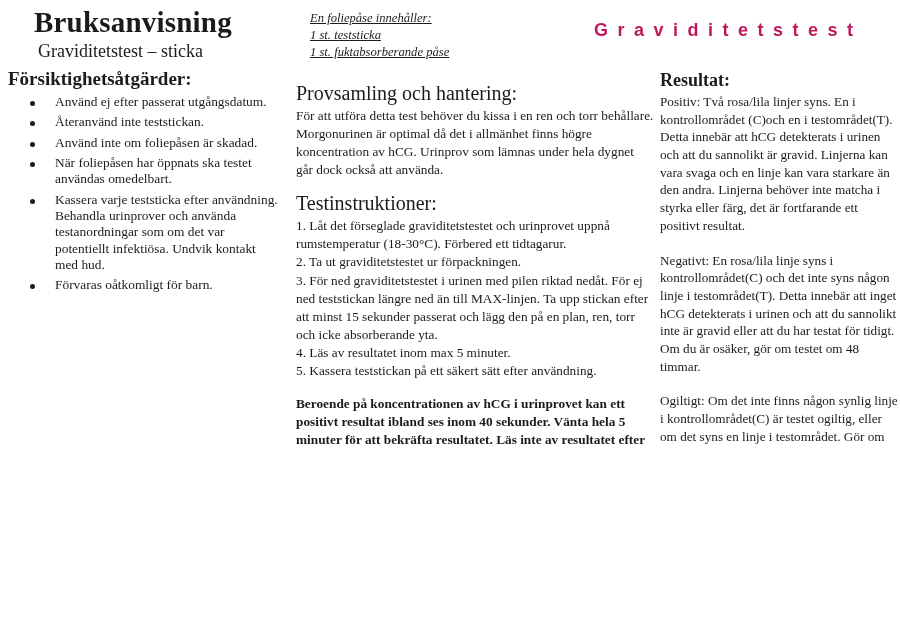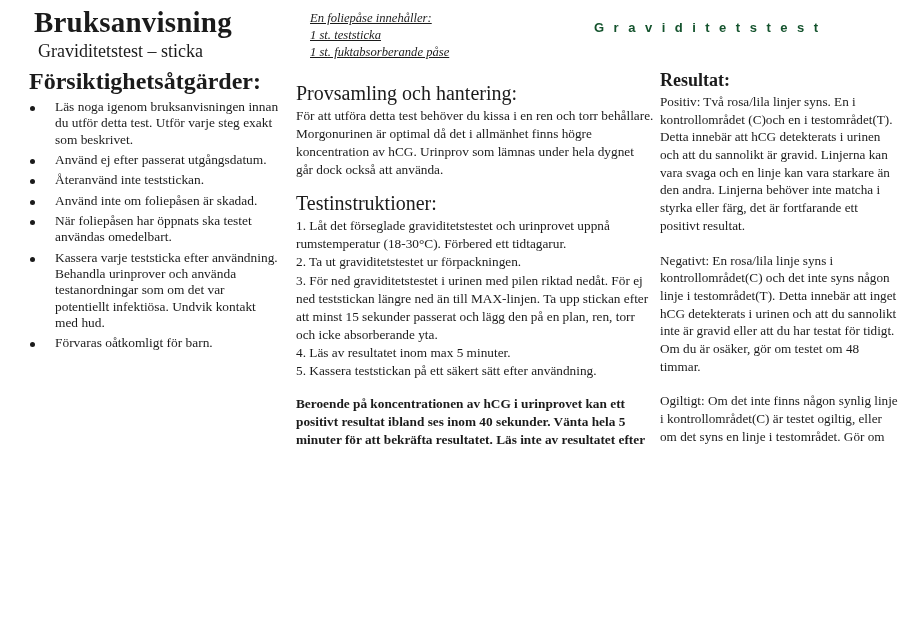--- a/index.html
+++ b/index.html
@@ -3,42 +3,42 @@
 <meta charset="utf-8">
 <style>
   html,body{margin:0;padding:0;background:#ffffff;}
   #page{position:relative;width:900px;height:448px;background:#ffffff;overflow:hidden;
         font-family:"Liberation Serif","DejaVu Serif",serif;color:#1b1b1b;}
 
   
   .col-left{position:absolute;left:8px;top:6px;width:274px;}
   .doc-title{font-size:29px;font-weight:bold;margin:0 0 0 26px;letter-spacing:.2px;}
   .doc-subtitle{font-size:18px;margin:2px 0 0 30px;}
-  .h-left{font-size:24px;font-weight:bold;margin:6px 0 4px 0;text-align:center;}
+  .h-left{font-size:19px;font-weight:bold;margin:6px 0 4px 0;}
   ul.precautions{list-style:none;margin:2px 0 0 0;padding:0 0 0 20px;}
   ul.precautions li{position:relative;padding-left:27px;font-size:13.4px;line-height:1.22;margin-bottom:4px;}
   ul.precautions li::before{content:"";position:absolute;left:2px;top:7px;width:5px;height:5px;border-radius:50%;background:#1b1b1b;}
 
   
   .col-mid{position:absolute;left:296px;top:8px;width:358px;}
   .pkg{font-style:italic;font-size:12.6px;line-height:1.35;margin:2px 0 0 14px;text-decoration:underline;}
   .h-mid{font-size:20px;font-weight:normal;margin:21px 0 2px 0;}
   .h-mid2{font-size:20px;font-weight:normal;margin:13px 0 2px 0;}
   .body-text{font-size:13.3px;line-height:1.36;margin:0;}
   .steps p{margin:0;font-size:13.3px;line-height:1.36;}
   .note{font-size:13.3px;line-height:1.36;font-weight:bold;margin:15px 0 0 0;}
 
   
   .col-right{position:absolute;left:660px;top:70px;width:238px;}
   .h-right{font-size:18px;font-weight:bold;margin:0 0 2px 0;}
   .results p{font-size:13.2px;line-height:1.34;margin:0 0 17px 0;}
 
   
   .brand{position:absolute;left:594px;top:20px;font-family:"Liberation Sans","DejaVu Sans",sans-serif;
-         font-size:13px;font-weight:600;letter-spacing:9.5px;color:#14532d;white-space:nowrap;}
+         font-size:18px;font-weight:600;letter-spacing:9.5px;color:#be185d;white-space:nowrap;}
 
   
   .lbl-blue{position:absolute;font-family:"Liberation Sans","DejaVu Sans",sans-serif;
             color:#15803d;font-weight:600;font-size:13.5px;}
   .dip-label{left:17px;top:496px;width:102px;text-align:center;line-height:1.55;}
   .flat-label{left:252px;top:576px;}
   .zone-labels{position:absolute;left:352px;top:504px;width:98px;text-align:center;
                font-family:"Liberation Sans","DejaVu Sans",sans-serif;color:#3d7389;
                font-size:10px;font-weight:600;letter-spacing:1.6px;line-height:1.45;}
 
@@ -62,21 +62,20 @@
 <body>
 
 <div id="page">
 
   <div class="col-left">
     <h1 class="doc-title">Bruksanvisning</h1>
     <div class="doc-subtitle">Graviditetstest – sticka</div>
     <h2 class="h-left">Försiktighetsåtgärder:</h2>
     <ul class="precautions">
 
-        <li>Läs noga igenom bruksanvisningen innan du utför detta test. Utför varje steg exakt som beskrivet.</li>
         <li>Använd ej efter passerat utgångsdatum.</li>
         <li>Återanvänd inte teststickan.</li>
         <li>Använd inte om foliepåsen är skadad.</li>
         <li>När foliepåsen har öppnats ska testet användas omedelbart.</li>
         <li>Kassera varje teststicka efter användning. Behandla urinprover och använda testanordningar som om det var potentiellt infektiösa. Undvik kontakt med hud.</li>
         <li>Förvaras oåtkomligt för barn.</li>
       </ul>
   </div>
 
   <div class="col-mid">

